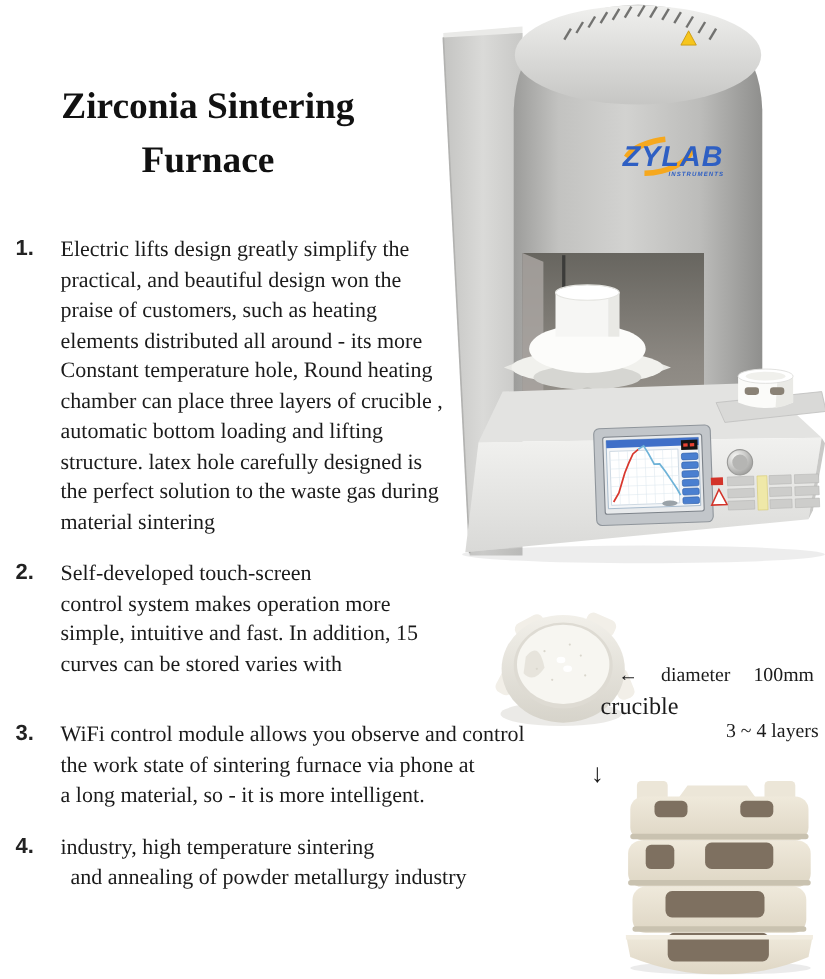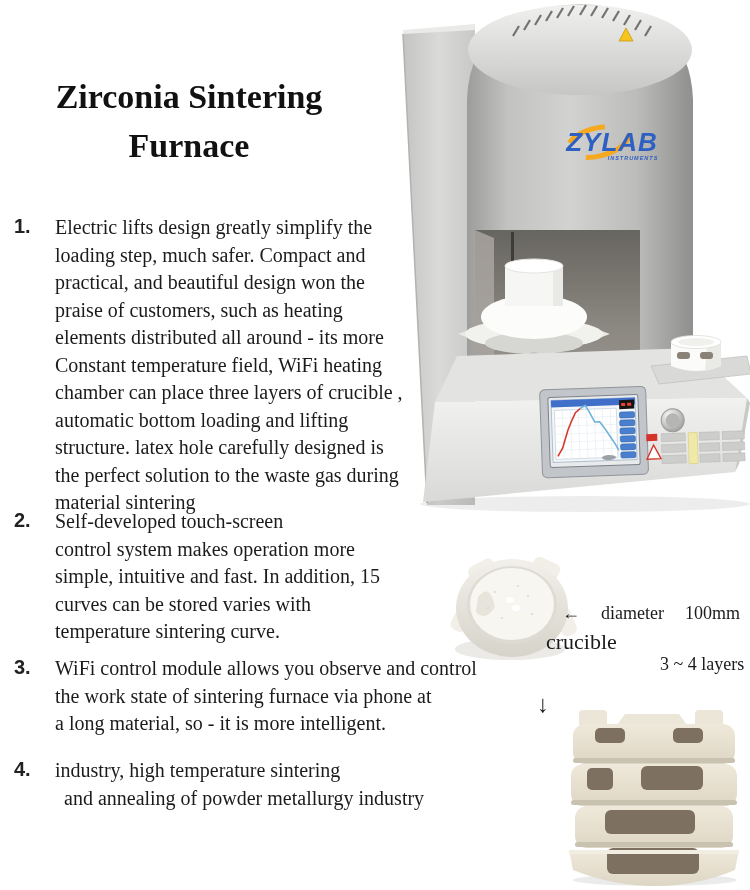--- a/index.html
+++ b/index.html
@@ -48,41 +48,39 @@
 
   <div class="title">
     <div>Zirconia Sintering</div>
     <div>Furnace</div>
   </div>
 
   <div class="feature f1">
     <span class="num">1.</span>
     <div class="lines">
       <div class="line">Electric lifts design greatly simplify the</div>
-      <div class="line">loading step, much safer. Compact and</div>
       <div class="line">practical, and beautiful design won the</div>
       <div class="line">praise of customers, such as heating</div>
       <div class="line">elements distributed all around - its more</div>
-      <div class="line">Constant temperature field, WiFi heating</div>
+      <div class="line">Constant temperature hole, Round heating</div>
       <div class="line">chamber can place three layers of crucible ,</div>
       <div class="line">automatic bottom loading and lifting</div>
       <div class="line">structure. latex hole carefully designed is</div>
       <div class="line">the perfect solution to the waste gas during</div>
       <div class="line">material sintering</div>
     </div>
   </div>
 
   <div class="feature f2">
     <span class="num">2.</span>
     <div class="lines">
       <div class="line">Self-developed touch-screen</div>
       <div class="line">control system makes operation more</div>
       <div class="line">simple, intuitive and fast. In addition, 15</div>
       <div class="line">curves can be stored varies with</div>
-      <div class="line">temperature sintering curve.</div>
     </div>
   </div>
 
   <div class="feature f3">
     <span class="num">3.</span>
     <div class="lines">
       <div class="line">WiFi control module allows you observe and control</div>
       <div class="line">the work state of sintering furnace via phone at</div>
       <div class="line">a long material, so - it is more intelligent.</div>
     </div>

